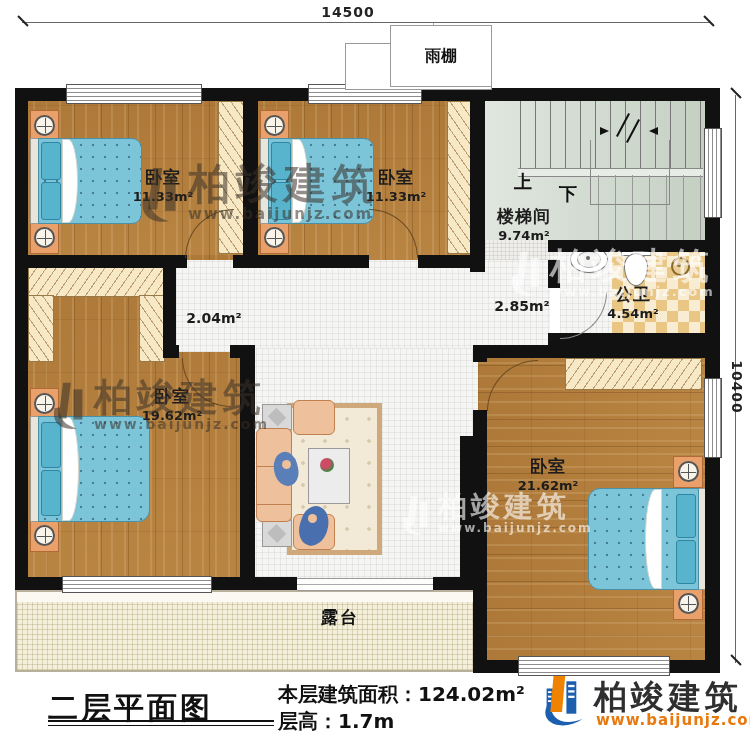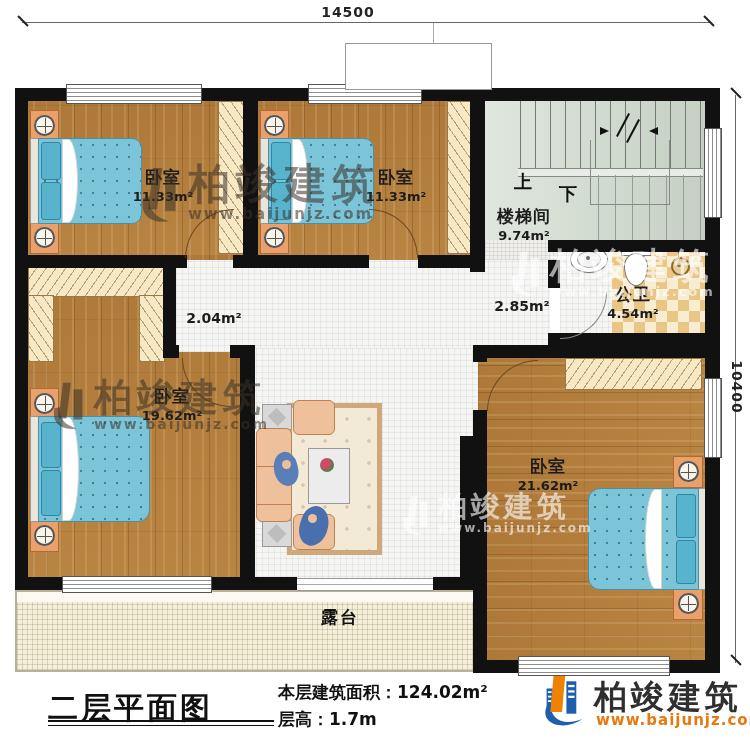--- a/index.html
+++ b/index.html
@@ -103,21 +103,21 @@
   
   .wm{display:flex;align-items:flex-start;gap:6px;pointer-events:none;}
   .wm-company{font-weight:bold;line-height:1;}
   .wm-site{font-weight:bold;letter-spacing:2px;}
   .wm-dark{color:rgba(58,50,40,.55);}
   .wm-light{color:rgba(255,255,255,.62);}
   
   .title-main{font-size:30px;font-weight:bold;color:#111;letter-spacing:3px;}
   .title-scale{font-size:27px;font-weight:bold;color:#111;}
   .title-underline{border-top:2px solid #111;border-bottom:1px solid #111;height:3px;}
-  .info-text{font-size:17px;font-weight:bold;color:#111;}
+  .info-text{font-size:20px;font-weight:bold;color:#111;}
   .logo-company{font-size:33px;font-weight:bold;color:#2f2f2f;letter-spacing:4px;white-space:nowrap;}
   .logo-site{font-size:15px;font-weight:bold;color:#e8790f;letter-spacing:1px;}
 </style>
 </head>
 <body>
 
 <div class="plan">
 
   <div class="abs wood-v" style="left:20px;top:95px;width:225px;height:170px"></div>
   <div class="abs wood-v" style="left:250px;top:95px;width:230px;height:170px"></div>
@@ -252,20 +252,23 @@
   <div class="abs opening" style="left:297px;top:578px;width:136px;height:11px"></div>
 
   <div class="abs arc arc-tl" style="left:185px;top:209px;width:48px;height:48px"></div>
   <div class="abs arc arc-tr" style="left:369px;top:209px;width:48px;height:48px"></div>
   <div class="abs arc arc-bl" style="left:182px;top:358px;width:48px;height:48px"></div>
   <div class="abs arc arc-tl" style="left:487px;top:360px;width:50px;height:50px"></div>
   <div class="abs arc arc-br arc-gray" style="left:560px;top:292px;width:46px;height:46px"></div>
 
   <div class="abs leader" style="left:433px;top:22px;height:66px"></div>
   <div class="abs" style="left:345px;top:43px;width:145px;height:45px;border:1px solid #999;background:#fff"></div>
+  <div class="abs canopy-box" style="left:390px;top:25px;width:100px;height:60px;display:flex;align-items:center;justify-content:center">
+    <span style="font-size:16px;font-weight:bold;color:#111">雨棚</span>
+  </div>
 
   <div class="abs dimline-h" style="left:22px;top:22px;width:688px"></div>
   <div class="abs tick" style="left:16px;top:20px"></div>
   <div class="abs tick" style="left:702px;top:20px"></div>
   <div class="abs dim-text" style="left:348px;top:4px;transform:translateX(-50%)">14500</div>
   <div class="abs dimline-v" style="left:735px;top:95px;height:568px"></div>
   <div class="abs tick" style="left:729px;top:92px"></div>
   <div class="abs tick" style="left:729px;top:659px"></div>
   <div class="abs dim-text" style="left:737px;top:387px;transform:translate(-50%,-50%) rotate(90deg)">10400</div>
 

